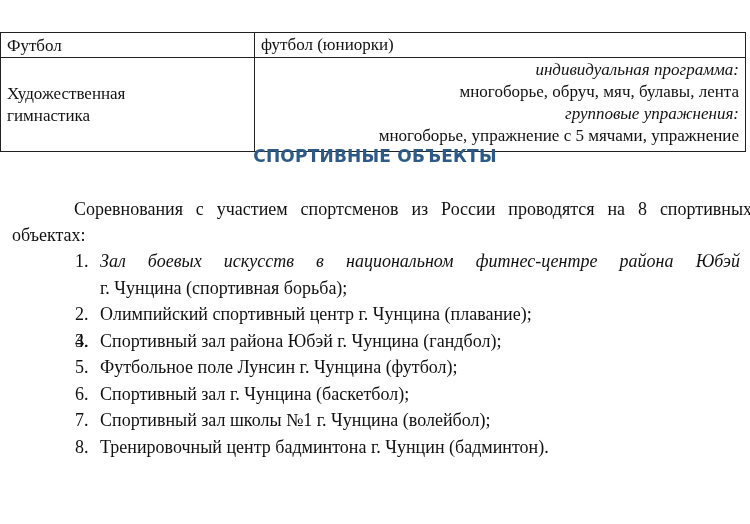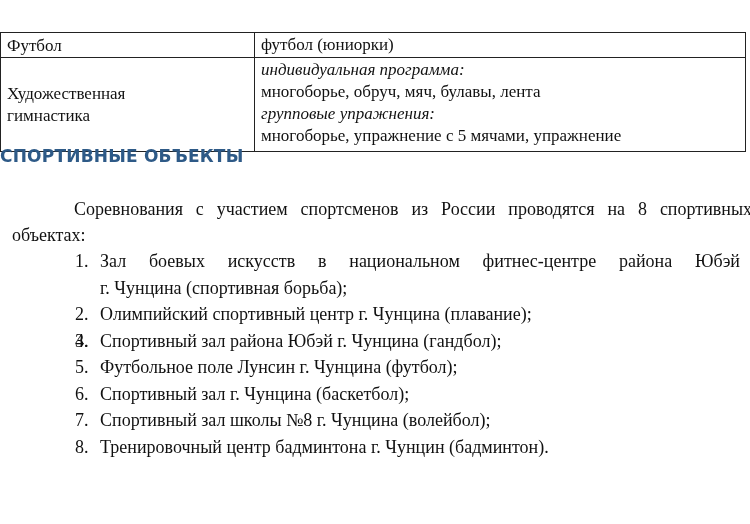--- a/index.html
+++ b/index.html
@@ -38,34 +38,35 @@
       height: 24px;
       line-height: 23px;
       padding-top: 0;
       padding-bottom: 0;
     }
     .sport-table tr.row-gym td {
       height: 92px;
     }
     .sport-table tr.row-gym td.col-disc {
       padding-top: 1px;
+      text-align: right;
     }
     .italic-label {
       font-style: italic;
       display: block;
     }
     .plain-line {
       display: block;
     }
     .section-heading {
       position: absolute;
       left: 0;
       top: 146px;
       width: 750px;
-      text-align: left;
+      text-align: center;
       font-family: "DejaVu Sans", "Liberation Sans", sans-serif;
       font-weight: bold;
       font-size: 17px;
       letter-spacing: 0.2px;
       color: #2E5A87;
     }
     .intro {
       position: absolute;
       left: 12px;
       top: 196px;
@@ -98,20 +99,21 @@
       left: -25px;
       top: 0;
     }
     .venue-list .text {
       display: block;
     }
     .venue-list .text .wrap-justify {
       display: block;
       text-align: justify;
       text-align-last: justify;
+      font-style: italic;
     }
     .venue-list .text .wrap-tail {
       display: block;
       text-align: right;
     }
   </style>
 </head>
 <body>
 
 <table class="sport-table">
@@ -167,19 +169,19 @@
   <li>
     <span class="num">5.</span>
     <span class="text">Футбольное поле Лунсин г. Чунцина (футбол);</span>
   </li>
   <li>
     <span class="num">6.</span>
     <span class="text">Спортивный зал г. Чунцина (баскетбол);</span>
   </li>
   <li>
     <span class="num">7.</span>
-    <span class="text">Спортивный зал школы №8 г. Чунцина (волейбол);</span>
+    <span class="text">Спортивный зал школы №1 г. Чунцина (волейбол);</span>
   </li>
   <li>
     <span class="num">8.</span>
     <span class="text">Тренировочный центр бадминтона г. Чунцин (бадминтон).</span>
   </li>
 </ol>
 
 </body></html>

